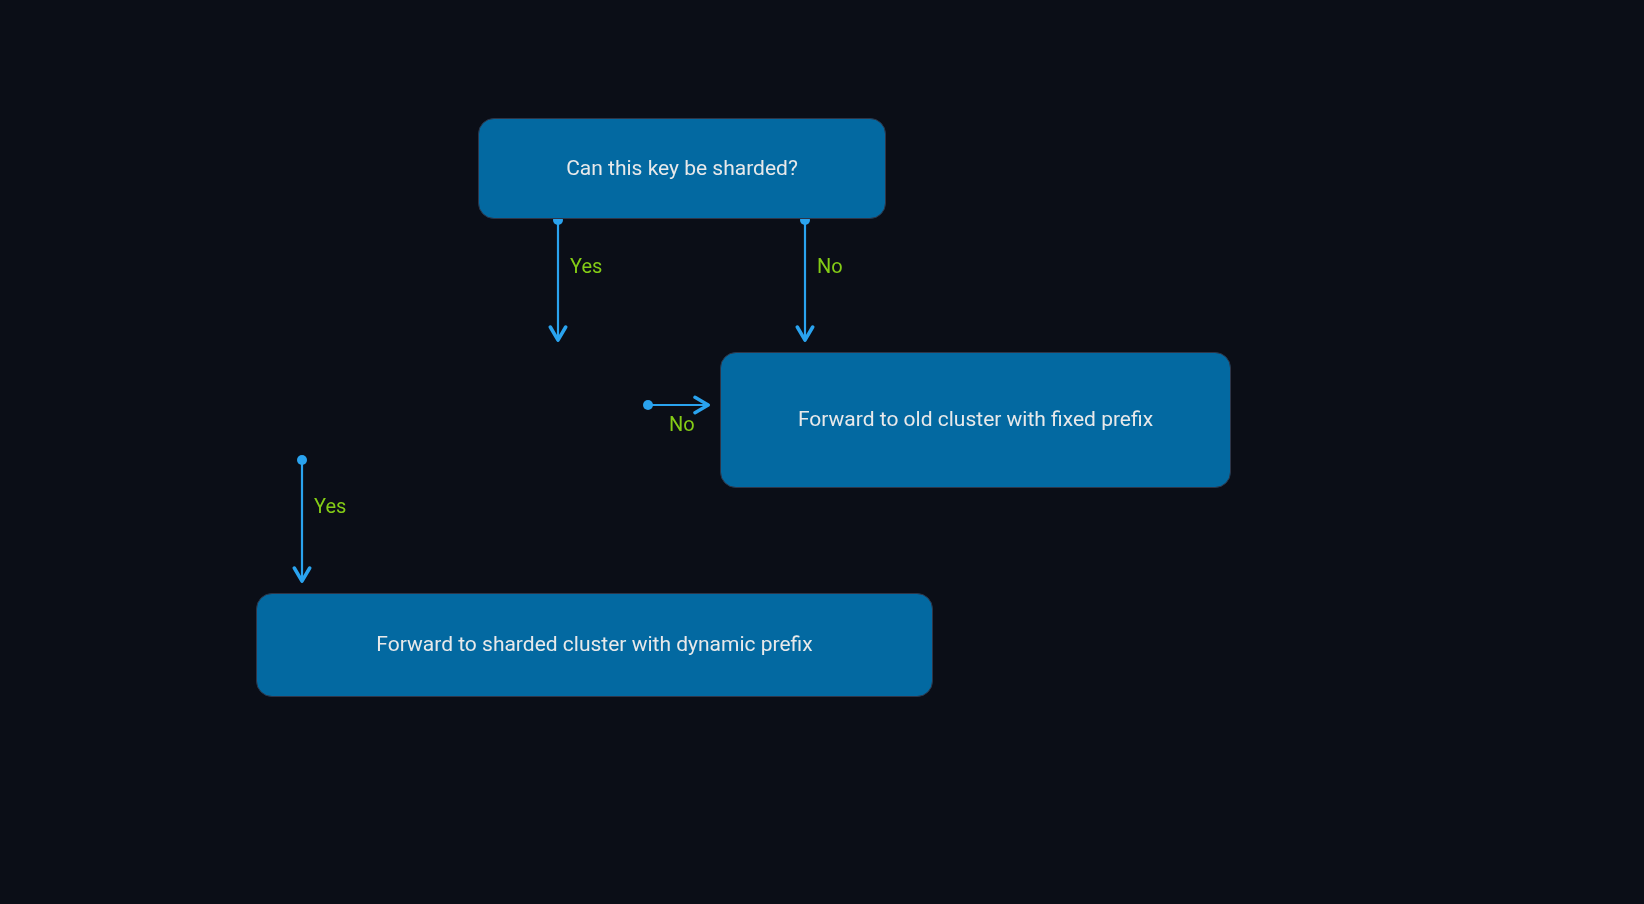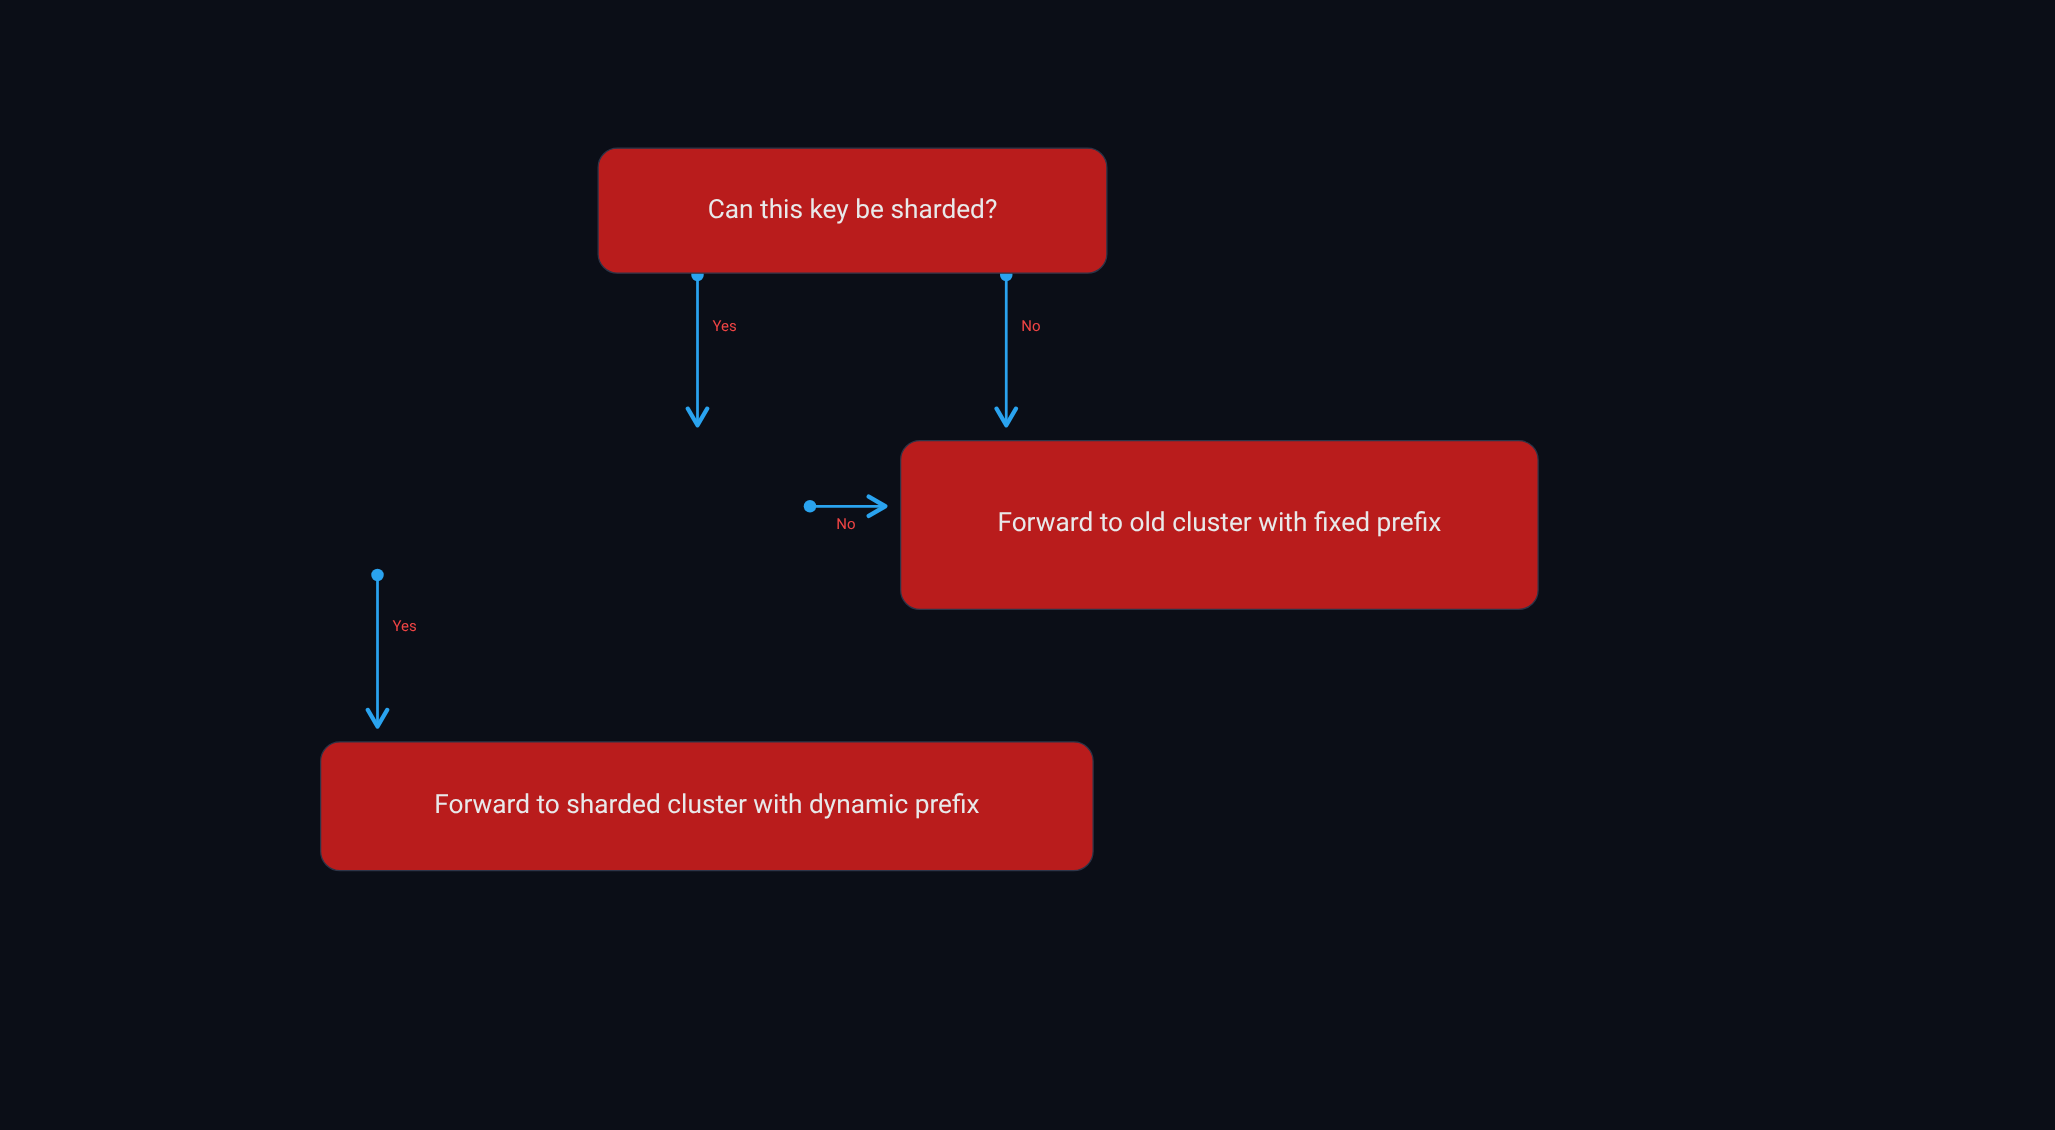--- a/index.html
+++ b/index.html
@@ -12,40 +12,40 @@
     color: #e8e9ea;
     overflow: hidden;
   }
   .canvas {
     position: relative;
     width: 1644px;
     height: 904px;
   }
   .node {
     position: absolute;
-    background: #b91c1c;
+    background: #0369a1;
     border: 1px solid #2e3548;
     border-radius: 16px;
     display: flex;
     align-items: center;
     justify-content: center;
     text-align: center;
     box-sizing: border-box;
     padding: 0 20px;
   }
   .node-text {
     font-size: 21px;
     font-weight: 400;
     color: #e8e9ea;
     line-height: 1.3;
   }
   .edge-label {
     position: absolute;
-    font-size: 12px;
-    color: #ef4444;
+    font-size: 20px;
+    color: #84cc16;
   }
   svg.edges {
     position: absolute;
     left: 0;
     top: 0;
     width: 1644px;
     height: 904px;
     pointer-events: none;
   }
 </style>
@@ -84,21 +84,21 @@
 
   <div class="node" style="left:478px; top:118px; width:408px; height:101px;">
     <span class="node-text">Can this key be sharded?</span>
   </div>
 
 
   <div class="node" style="left:720px; top:352px; width:511px; height:136px;">
     <span class="node-text">Forward to old cluster with fixed prefix</span>
   </div>
 
-  <div class="node" style="left:256px; top:593px; width:619px; height:104px;">
+  <div class="node" style="left:256px; top:593px; width:677px; height:104px;">
     <span class="node-text">Forward to sharded cluster with dynamic prefix</span>
   </div>
 
   <span class="edge-label" style="left:570px; top:254px;">Yes</span>
   <span class="edge-label" style="left:817px; top:254px;">No</span>
   <span class="edge-label" style="left:669px; top:412px;">No</span>
   <span class="edge-label" style="left:314px; top:494px;">Yes</span>
 
 </div>
 

